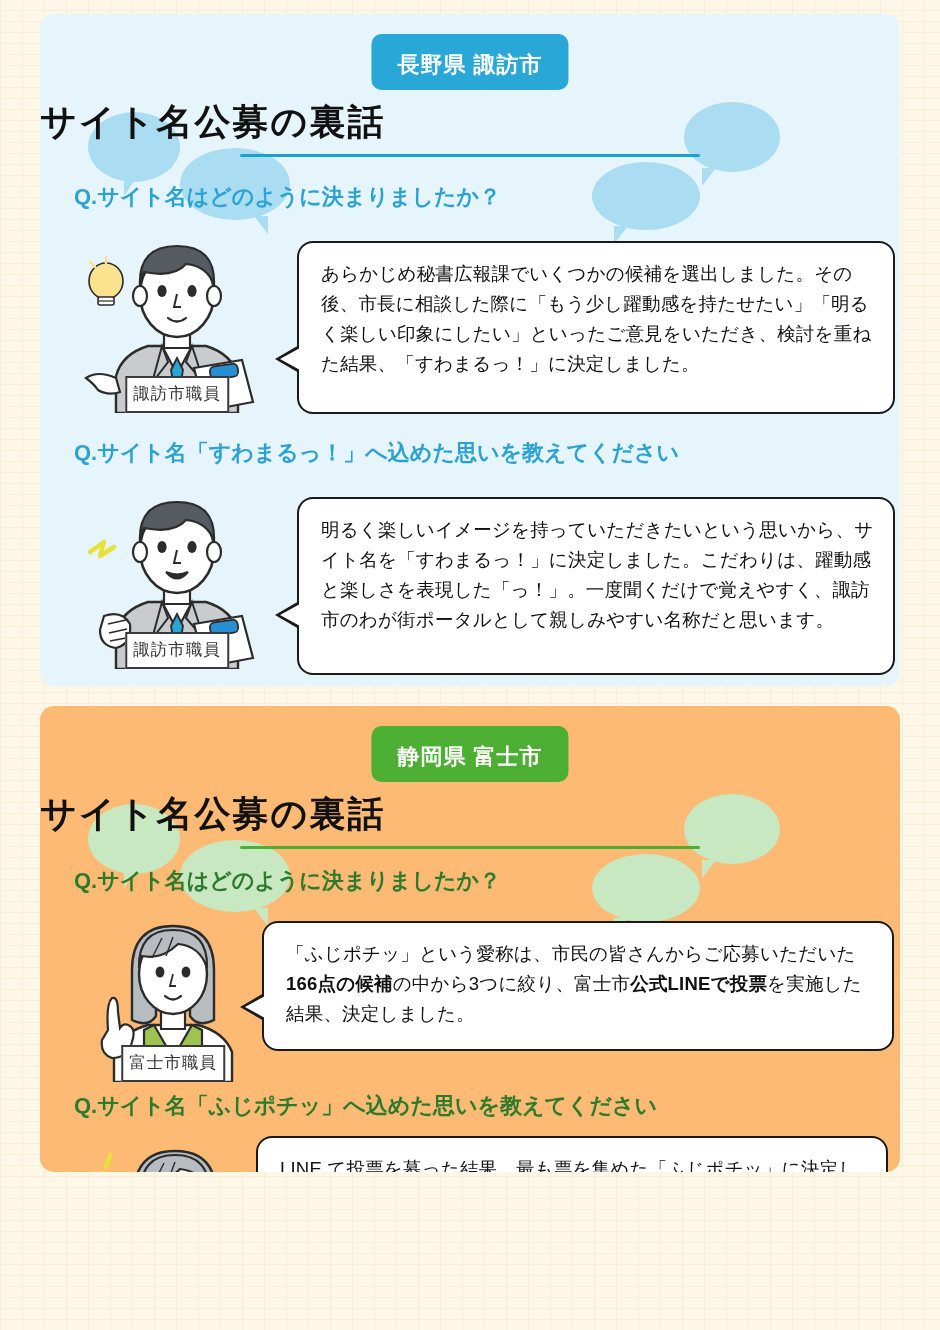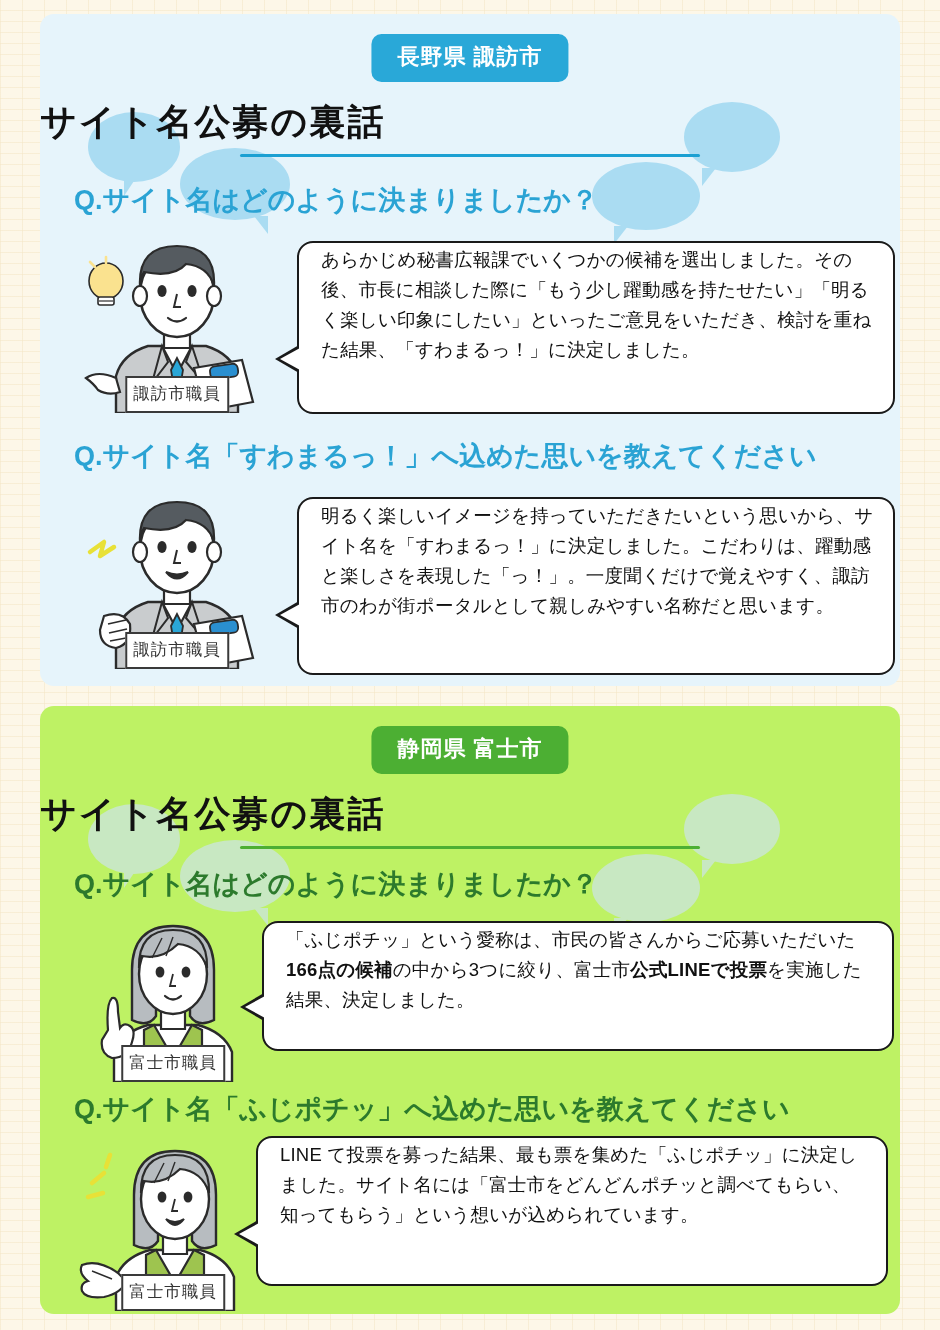--- a/index.html
+++ b/index.html
@@ -26,21 +26,21 @@
 
   
   .section {
     position: absolute;
     left: 40px;
     width: 860px;
     border-radius: 14px;
     overflow: hidden;
   }
   .section.blue  { top: 14px;  height: 672px; background: #e6f4fb; }
-  .section.green { top: 706px; height: 608px; background: #bef264; }
+  .section.green { top: 706px; height: 466px; background: #fdba74; }
 
   
   .deco-bubble {
     position: absolute;
     border-radius: 50%;
   }
   .deco-bubble::after {
     content: "";
     position: absolute;
     width: 0; height: 0;
@@ -64,21 +64,21 @@
   .deco-bubble.d4::after { left: 22px; bottom: -14px;
     border-width: 18px 14px 0 0; border-color: #aadcf2 transparent transparent transparent; }
   .green .deco-bubble.d4::after { border-top-color: #c8e8c2; }
 
   
   .pill {
     position: absolute;
     left: 50%;
     transform: translateX(-50%);
     top: 20px;
-    padding: 8px 26px 10px;
+    padding: 16px 26px 10px;
     border-radius: 10px;
     color: #ffffff;
     font-size: 22px;
     font-weight: bold;
     letter-spacing: 1px;
     white-space: nowrap;
   }
   .blue  .pill { background: #29a8d8; }
   .green .pill { background: #4caf33; }
 
@@ -101,36 +101,36 @@
     border-radius: 2px;
   }
   .blue  .title-rule { background: #1ba0d2; }
   .green .title-rule { background: #4caf33; }
 
   
   .qa { position: absolute; left: 0; width: 100%; }
   .q-heading {
     position: absolute;
     left: 34px;
-    font-size: 27px;
+    font-size: 22px;
     font-weight: bold;
     white-space: nowrap;
     letter-spacing: 0px;
   }
   .blue  .q-heading { color: #2aa3d4; }
   .green .q-heading { color: #2c7a2c; }
 
   
   .bubble {
     position: absolute;
     background: #ffffff;
     border: 2.5px solid #1a1a1a;
     border-radius: 16px;
     box-sizing: border-box;
-    padding: 2px 18px 14px 22px;
+    padding: 16px 18px 14px 22px;
     font-size: 18.5px;
     line-height: 1.62;
     color: #111111;
     letter-spacing: 0.2px;
   }
   .bubble .tail, .bubble .tail-in {
     position: absolute;
     width: 0; height: 0;
     border-style: solid;
   }

